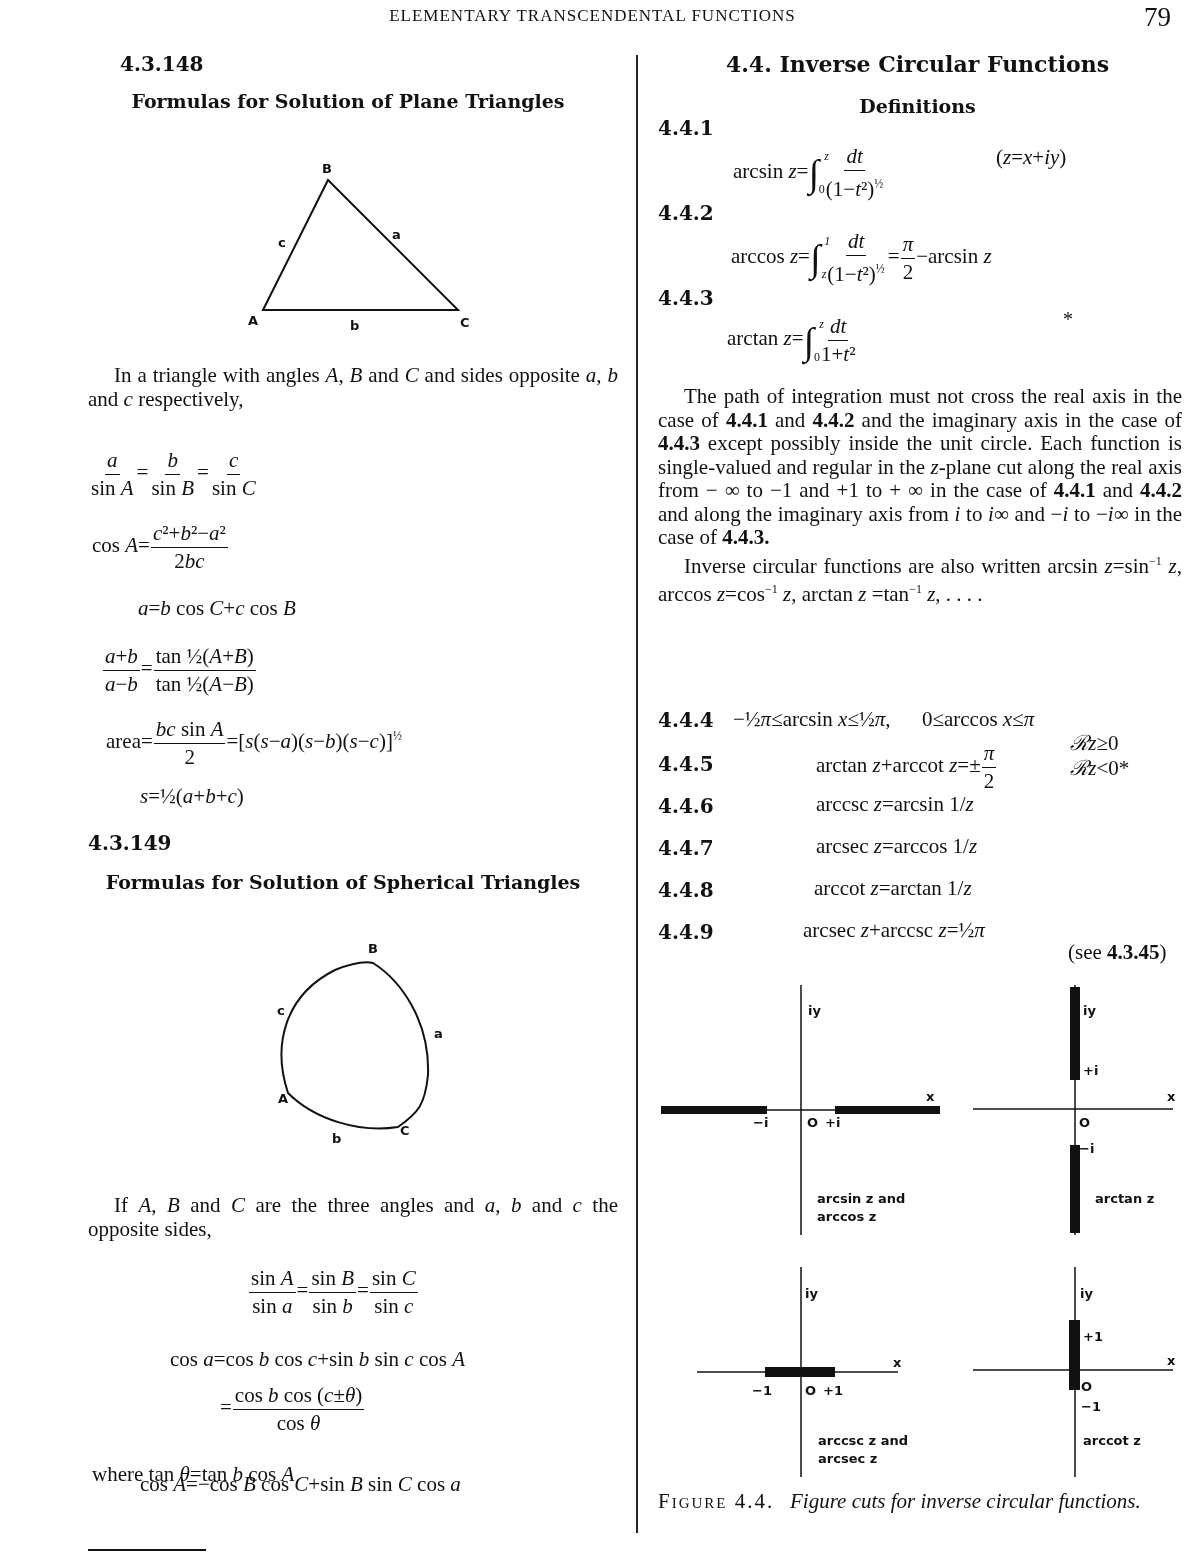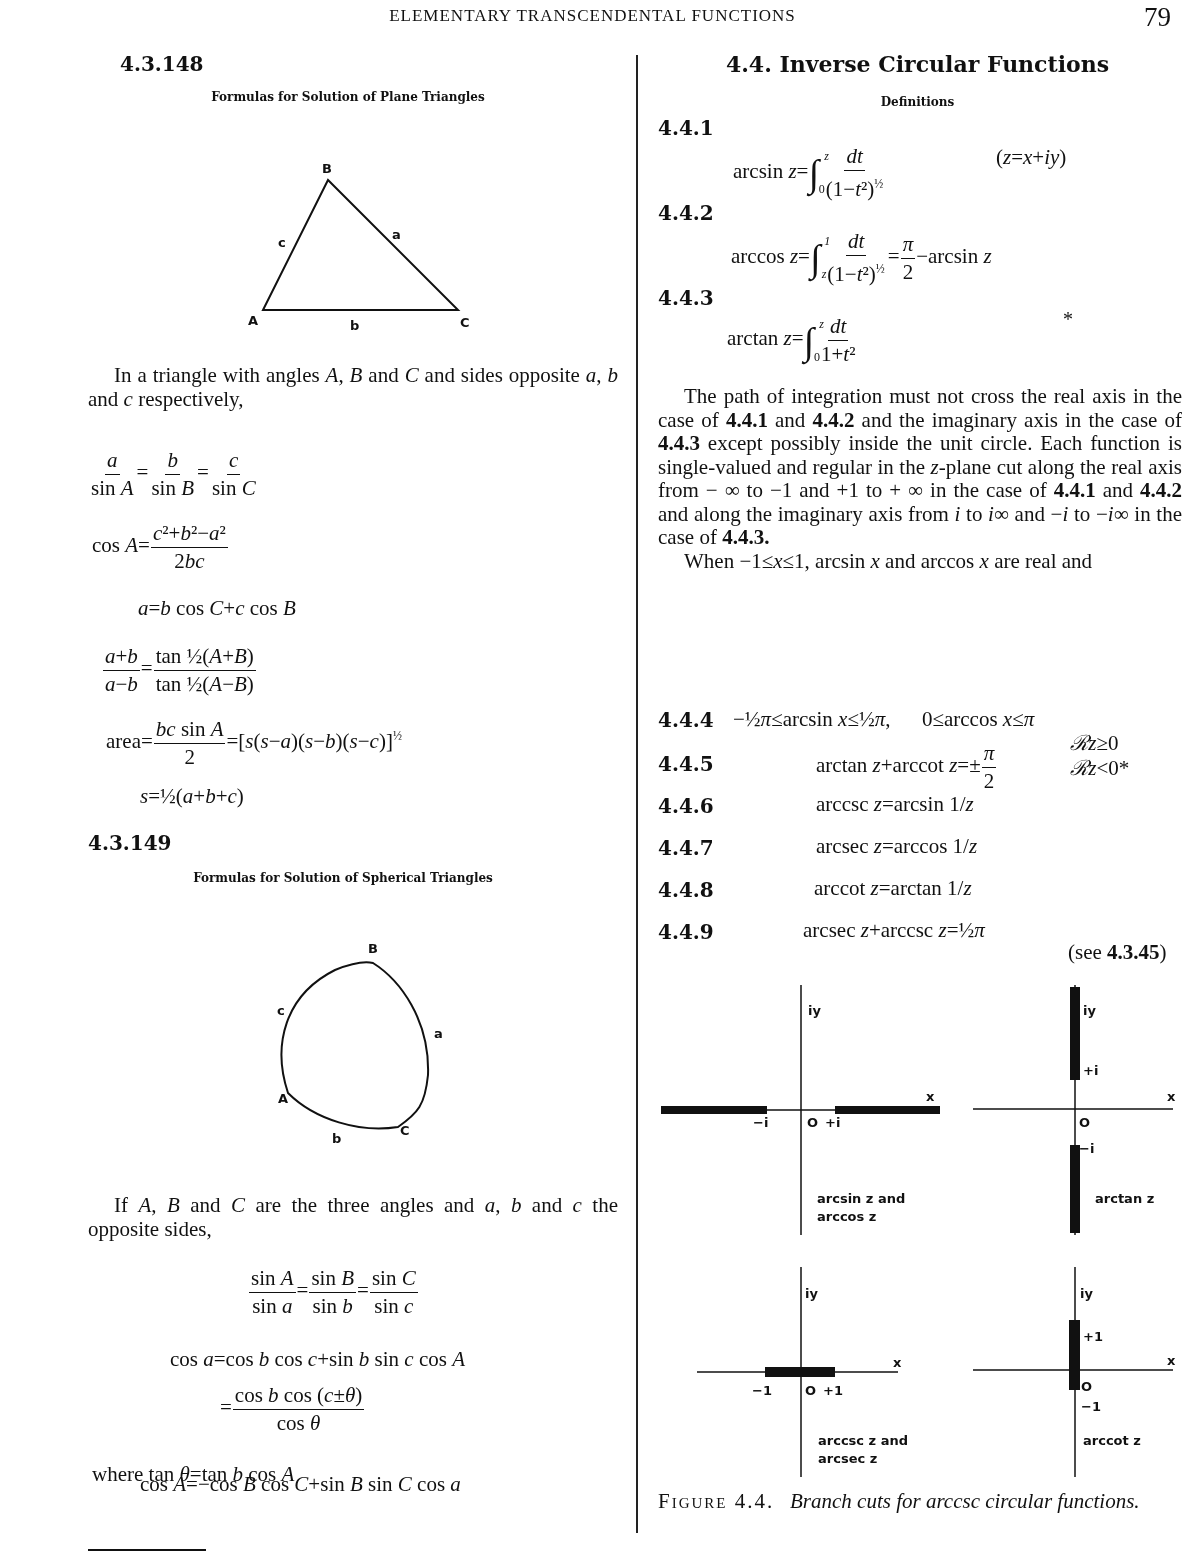--- a/index.html
+++ b/index.html
@@ -4,21 +4,21 @@
 <style>
   html, body { margin:0; padding:0; background:#ffffff; }
   body { width:1185px; height:1563px; position:relative; overflow:hidden;
          font-family:"DejaVu Serif", "Liberation Serif", serif; color:#111; }
   .abs { position:absolute; }
   .serif { font-family:"Liberation Serif", "DejaVu Serif", serif; }
   .running-head { top:6px; left:0; width:1185px; text-align:center; font-size:17px; letter-spacing:1px; }
   .page-num { top:2px; right:14px; font-size:27px; }
   .divider { left:636px; top:55px; width:1.5px; height:1478px; background:#222; }
   .eqnum { font-weight:bold; font-size:20px; }
-  .subhead { font-weight:bold; font-size:12px; text-align:center; }
+  .subhead { font-weight:bold; font-size:19px; text-align:center; }
   .sectitle { font-weight:bold; font-size:22px; text-align:center; }
   .para { font-size:21px; line-height:23.5px; text-align:justify; }
   .para p { margin:0; }
   .para .ind { text-indent:26px; }
   .math { font-size:21px; white-space:nowrap; }
   i, .it { font-style:italic; }
   b { font-weight:bold; }
   .frac { display:inline-flex; flex-direction:column; align-items:center; vertical-align:middle; margin:0 1px; }
   .frac > span { padding:0 2px; line-height:27px; }
   .frac > span:first-child { border-bottom:1.5px solid #111; }
@@ -167,21 +167,21 @@
 <div class="abs math serif" style="left:727px;top:313px;">
   arctan <i>z</i>=<span class="integral">∫<span class="up">z</span><span class="lo">0</span></span><span class="frac">
       <span><i>dt</i></span>
       <span>1+<i>t</i>²</span>
     </span>
 </div>
 <div class="abs serif" style="left:1063px;top:308px;font-size:20px;">*</div>
 
 <div class="abs para serif" style="left:658px;top:385px;width:524px;">
   <p class="ind">The path of integration must not cross the real axis in the case of <b>4.4.1</b> and <b>4.4.2</b> and the imaginary axis in the case of <b>4.4.3</b> except possibly inside the unit circle. Each function is single-valued and regular in the <i>z</i>-plane cut along the real axis from − ∞ to −1 and +1 to + ∞ in the case of <b>4.4.1</b> and <b>4.4.2</b> and along the imaginary axis from <i>i</i> to <i>i</i>∞ and −<i>i</i> to −<i>i</i>∞ in the case of <b>4.4.3.</b></p>
-  <p class="ind">When −1≤<i>x</i>≤1, arcsin <i>x</i> and arccos <i>x</i> are real and</p>
+  <p class="ind">Inverse circular functions are also written arcsin <i>z</i>=sin<sup class="small">−1</sup> <i>z</i>, arccos <i>z</i>=cos<sup class="small">−1</sup> <i>z</i>, arctan <i>z</i> =tan<sup class="small">−1</sup> <i>z</i>, . . . .</p>
 </div>
 
 <div class="abs eqnum" style="left:658px;top:708px;">4.4.4</div>
 <div class="abs math serif" style="left:733px;top:707px;">
   −½<i>π</i>≤arcsin <i>x</i>≤½<i>π</i>,&nbsp;&nbsp;&nbsp;&nbsp;&nbsp;&nbsp;0≤arccos <i>x</i>≤<i>π</i>
 </div>
 
 <div class="abs eqnum" style="left:658px;top:752px;">4.4.5</div>
 <div class="abs math serif" style="left:816px;top:740px;">
   arctan <i>z</i>+arccot <i>z</i>=±<span class="frac">
@@ -257,14 +257,14 @@
     <text x="428" y="356">+1</text>
     <text x="512" y="380">x</text>
     <text x="426" y="406">O</text>
     <text x="426" y="426">−1</text>
     <text x="428" y="460">arccot z</text>
   </g>
 </svg>
 
 <div class="abs caption serif" style="left:658px;top:1489px;width:524px;text-align:justify;line-height:24px;">
   <span class="sc">Figure 4.4.</span>&nbsp;&nbsp;
-  <i>Branch cuts for arccsc circular functions.</i>
+  <i>Figure cuts for inverse circular functions.</i>
 </div>
 
 </body></html>

